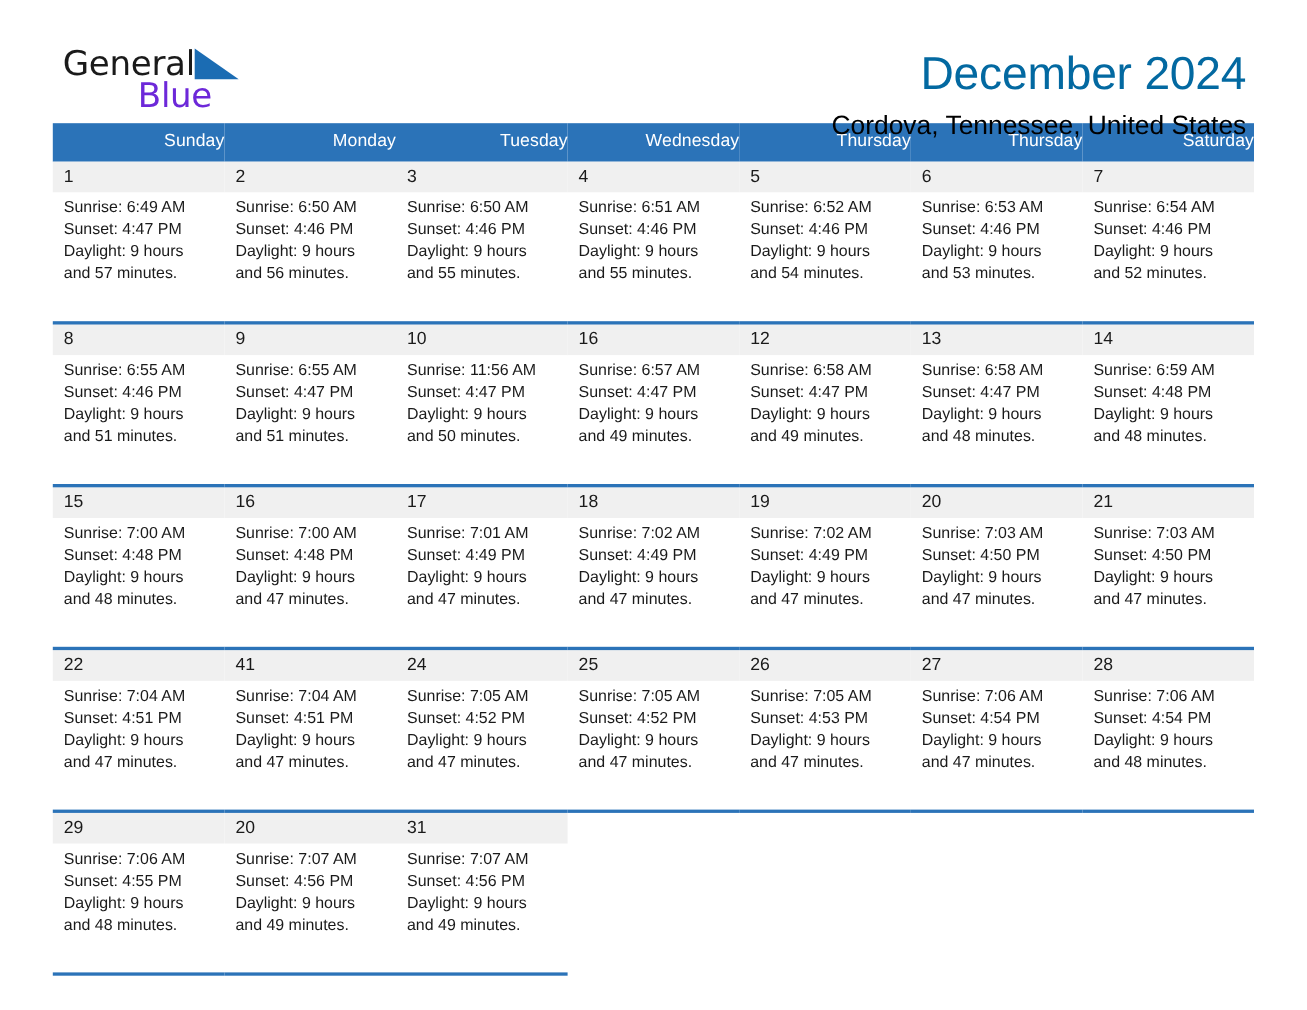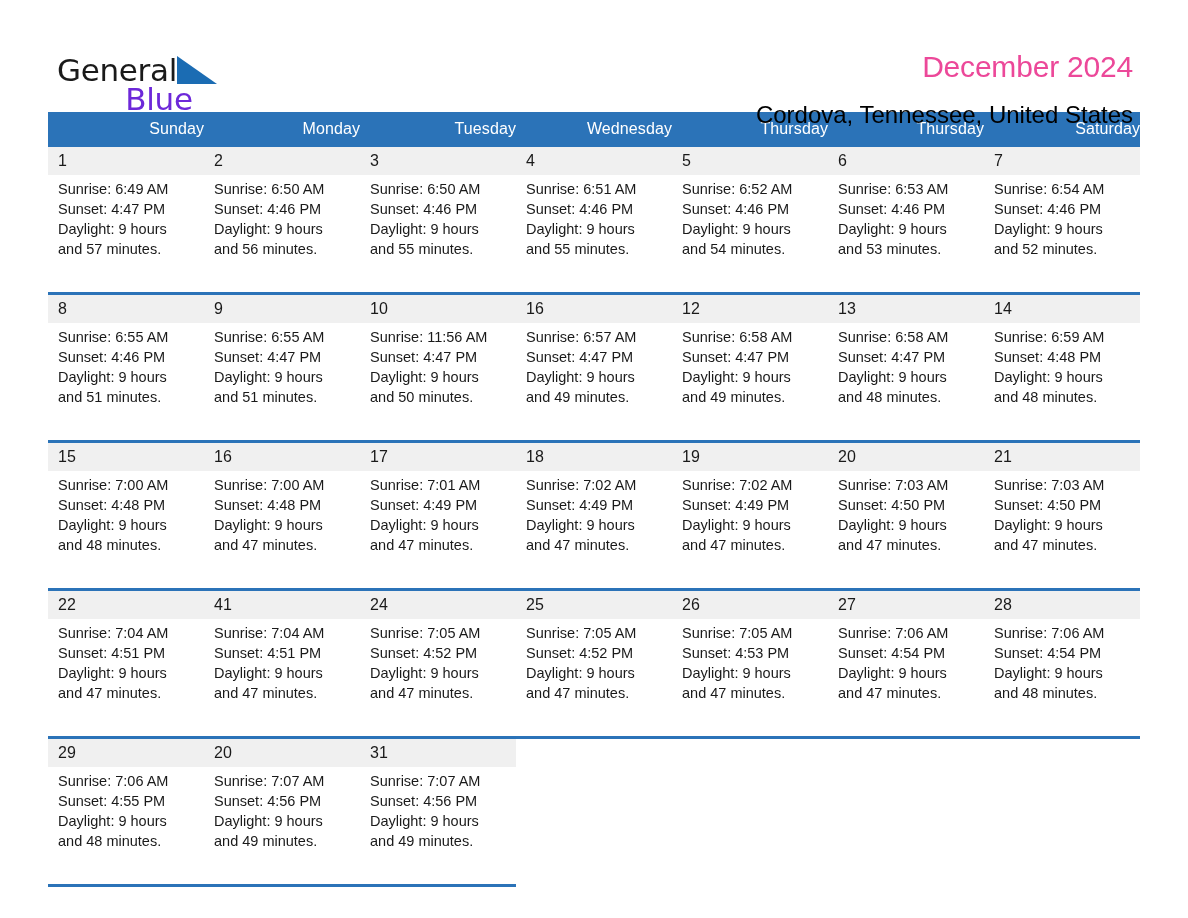--- a/index.html
+++ b/index.html
@@ -25,21 +25,21 @@
   
   .header {
     position: relative;
     height: 112px;
     padding: 0 48px;
     box-sizing: border-box;
   }
   .brand {
     position: absolute;
     left: 57px;
-    top: 52px;
+    top: 40px;
     line-height: 1;
     user-select: none;
   }
   .brand-row1 {
     display: flex;
     align-items: flex-end;
     height: 34px;
   }
   .brand-general {
     font-size: 31px;
@@ -68,23 +68,23 @@
     letter-spacing: -0.3px;
   }
 
   .title-block {
     position: absolute;
     right: 55px;
     top: 42px;
     text-align: right;
   }
   .month-title {
-    font-size: 30px;
+    font-size: 42px;
     font-weight: normal;
-    color: #ec4899;
+    color: #0369a1;
     line-height: 50px;
     letter-spacing: -0.2px;
     white-space: nowrap;
   }
   .location {
     font-size: 24px;
     color: #000;
     line-height: 30px;
     margin-top: 8px;
     white-space: nowrap;

